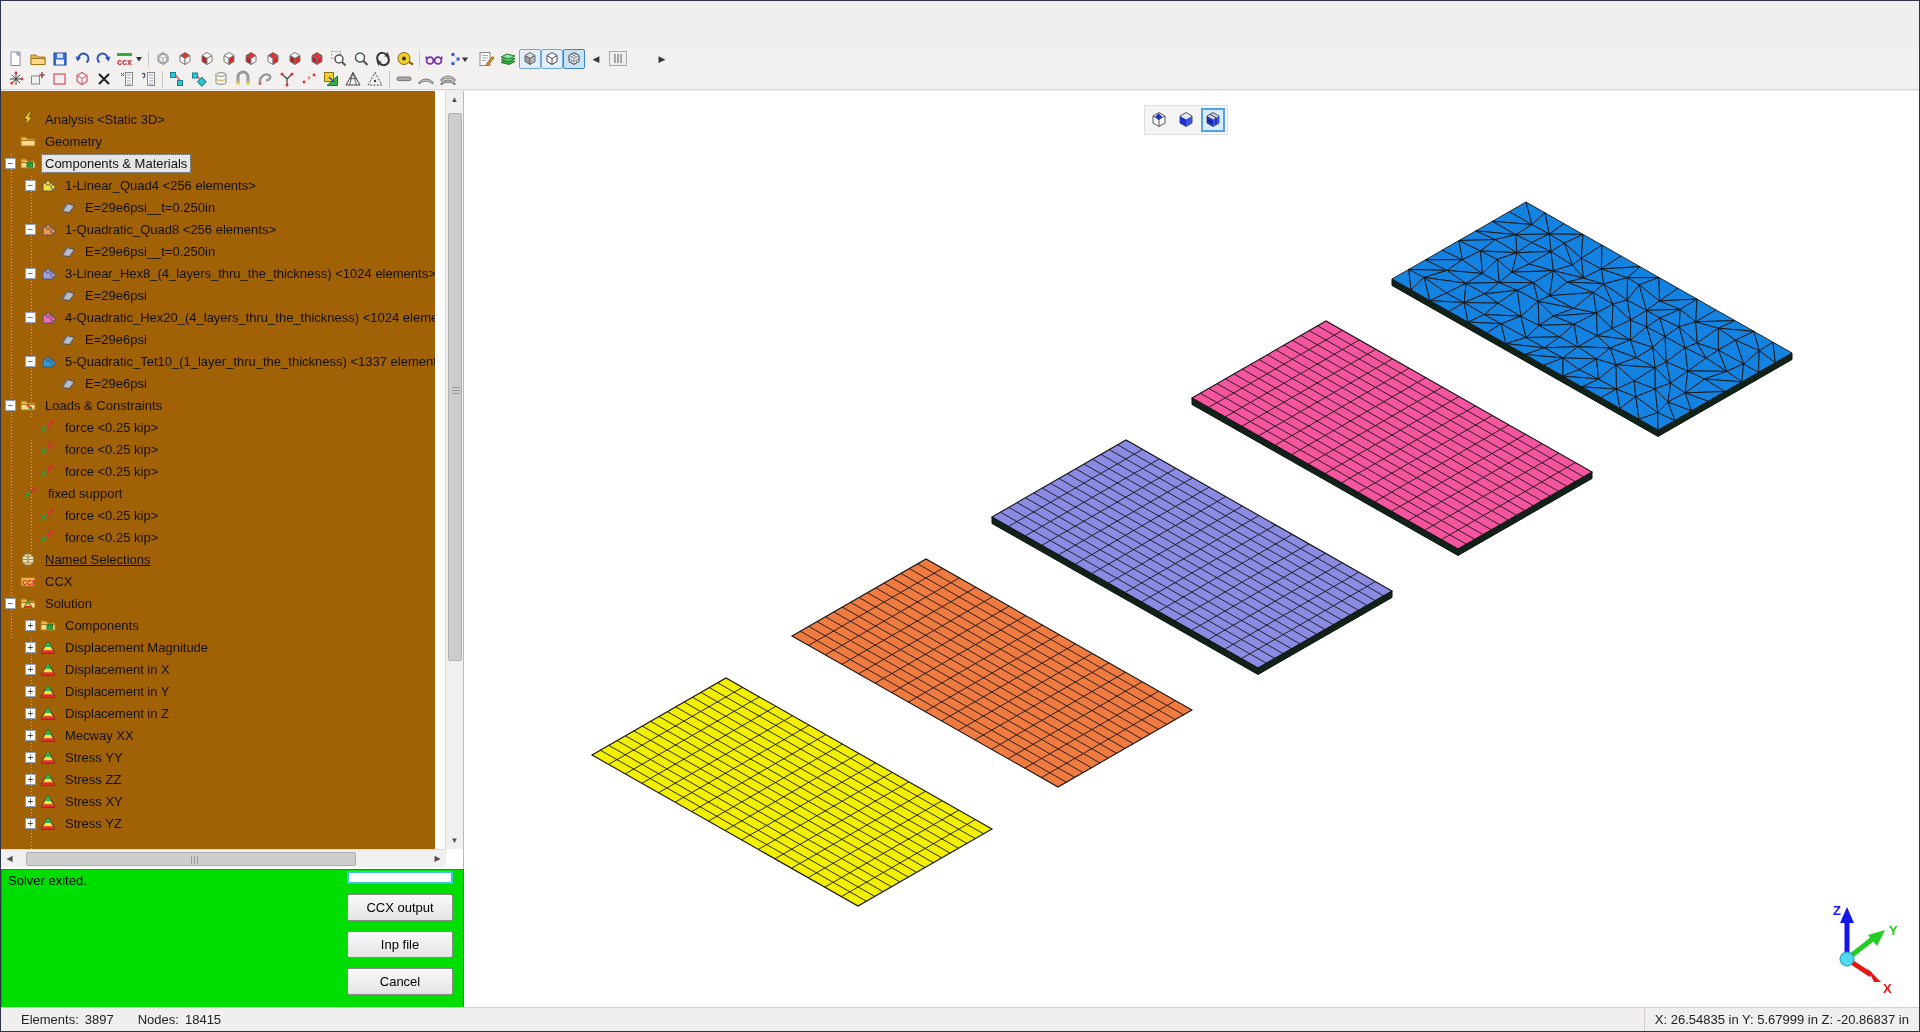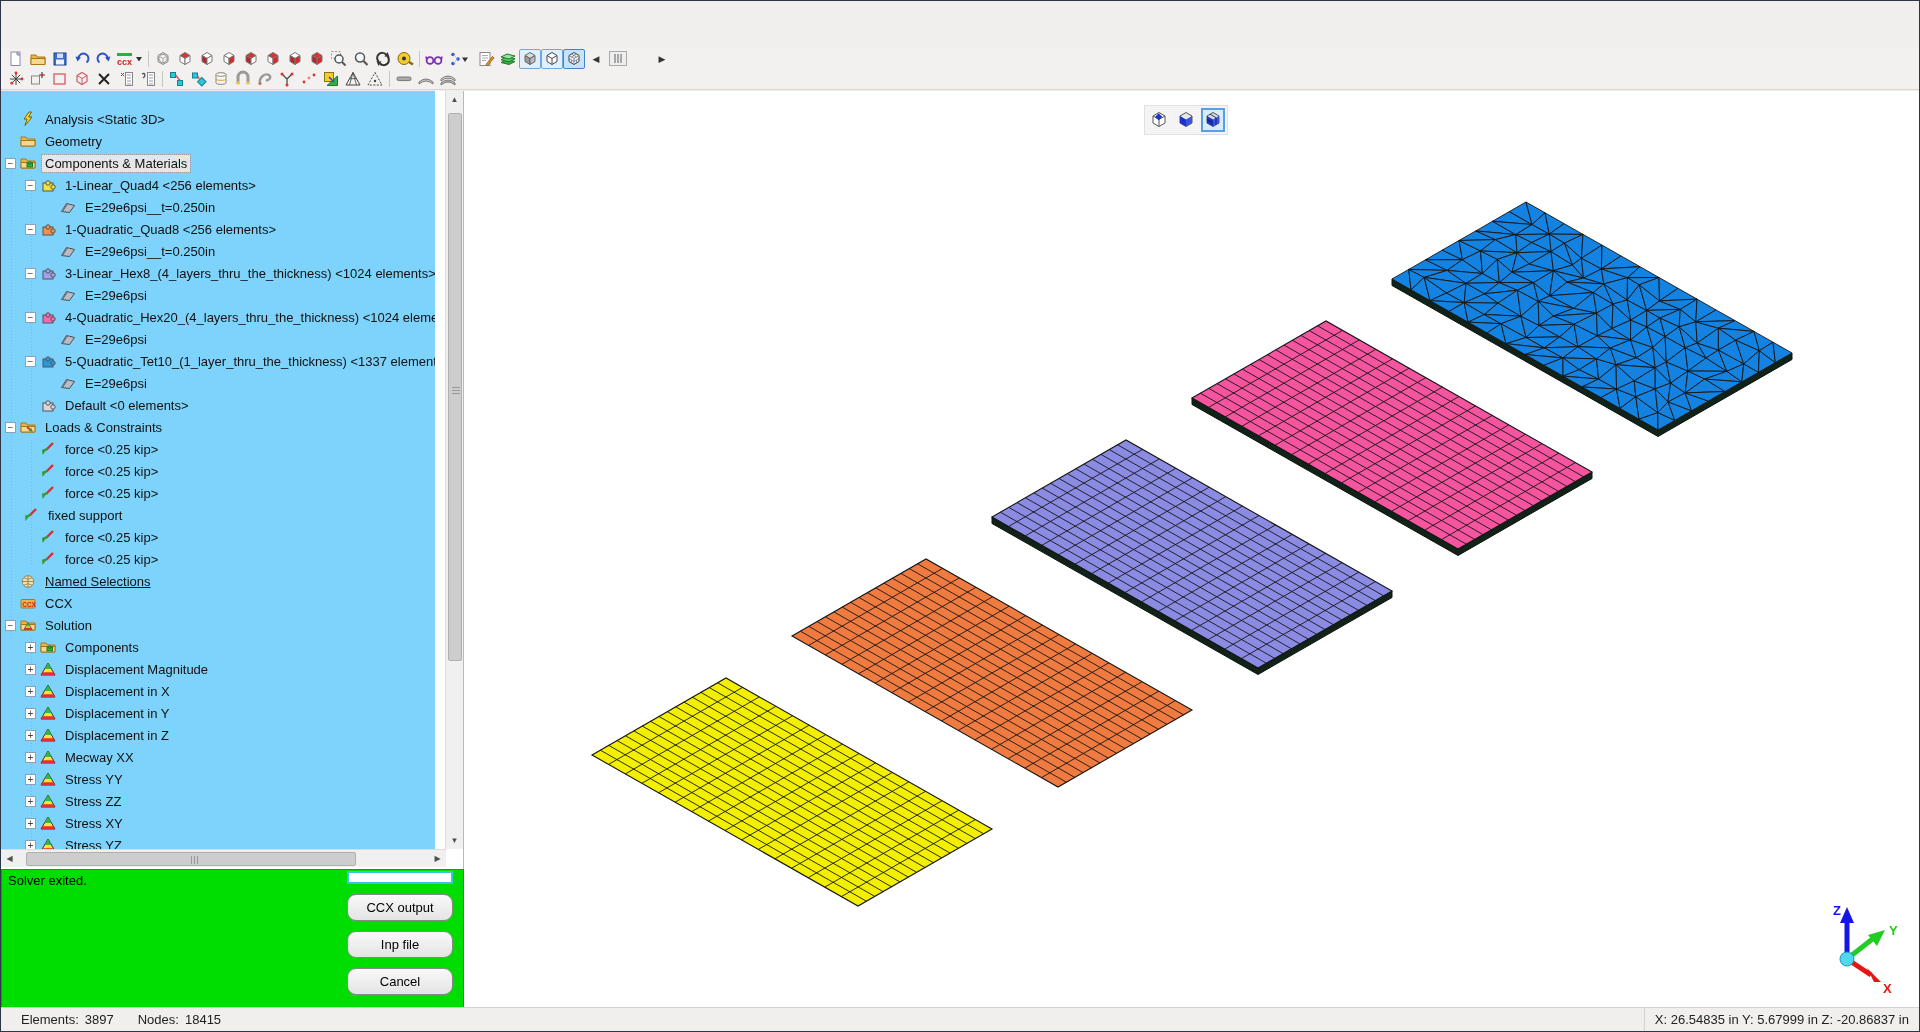--- a/index.html
+++ b/index.html
@@ -37,21 +37,21 @@
   .tb-btn.wide{width:30px;}
   .tb-sep{width:1px;height:16px;background:#c9c6c1;margin:0 3px;flex:0 0 auto;}
   .tb-toggle{border:1px solid #6fa8dc;background:#e2effa;border-radius:2px;}
   .tb-toggle.sel{background:#c8e2f6;border-color:#3d85c8;}
   .tb-gap{width:22px;flex:0 0 auto;}
   .chev{font-size:9px;color:#333;}
   
   #main{position:absolute;left:0;top:90px;width:100%;height:918px;display:flex;}
   #left-panel{position:relative;width:463px;height:100%;background:#fff;flex:0 0 auto;
     border-right:1px solid #b9b9b9;}
-  #tree-area{position:absolute;left:0;top:0;width:434px;height:758px;overflow:hidden;background:#7dd3fc;}
+  #tree-area{position:absolute;left:0;top:0;width:434px;height:758px;overflow:hidden;background:#a16207;}
   #tree-content{position:absolute;left:0;top:17px;width:100%;}
   .tree-row{height:22px;display:flex;align-items:center;font-size:13px;color:#111;white-space:nowrap;}
   .tree-row.selected .tree-label{background:#e6e6e6;outline:1px dotted #9a9a9a;}
   .expander{width:11px;height:11px;border:1px solid #8fa0b4;background:#fff;margin-right:4px;
     font-size:10px;line-height:9px;text-align:center;color:#444;flex:0 0 auto;}
   .expander-spacer{width:15px;flex:0 0 auto;}
   .tree-icon{width:18px;height:16px;margin-right:4px;flex:0 0 auto;}
   .tree-label{padding:1px 3px;}
   .guide{position:absolute;width:1px;background:repeating-linear-gradient(180deg,#aaa 0 1px,transparent 1px 3px);}
   
@@ -71,21 +71,21 @@
   #hthumb::after{content:"";position:absolute;top:3px;left:50%;width:8px;height:8px;
     background:repeating-linear-gradient(90deg,#9a9a9a 0 1px,transparent 1px 3px);}
   #hright{margin-left:auto;}
   
   #solver-panel{position:absolute;left:0;top:778px;width:463px;height:140px;background:#00dd00;
     border:1px solid #666;}
   #solver-status{position:absolute;left:6px;top:3px;font-size:13px;color:#000;}
   #solver-right{position:absolute;right:10px;top:1px;display:flex;flex-direction:column;align-items:flex-end;}
   #solver-progress{width:106px;height:13px;background:#fff;border:2px solid #35c8d8;}
   .solver-btn{width:106px;height:27px;margin-top:10px;font-size:13px;color:#000;
-    background:linear-gradient(#f9f9f9,#e4e4e4);border:1px solid #888;border-radius:9px;
+    background:linear-gradient(#f9f9f9,#e4e4e4);border:1px solid #888;border-radius:2px;
     display:flex;align-items:center;justify-content:center;}
   
   #viewport{position:relative;flex:1;height:100%;background:#fff;overflow:hidden;}
   #scene{position:absolute;left:0;top:0;}
   #view-cube-buttons{position:absolute;left:680px;top:14px;display:flex;gap:3px;
     background:#f4f4f4;padding:2px;border:1px solid #e0e0e0;}
   .vc-btn{width:24px;height:24px;display:flex;align-items:center;justify-content:center;
     border:1px solid transparent;}
   .vc-btn.sel{border:2px solid #55a0e8;background:#d8ecfb;}
   #axis-triad{position:absolute;right:16px;bottom:12px;width:84px;height:100px;}
@@ -538,29 +538,20 @@
                 </svg></span>
               <span class="tree-label">5-Quadratic_Tet10_(1_layer_thru_the_thickness) &lt;1337 elements&gt;</span>
             </div>
             <div class="tree-row" style="padding-left: 44px;">
               <span class="expander-spacer"></span>
               <span class="tree-icon"><svg width="16" height="16" viewBox="0 0 16 16">
                   <path d="M1.5 12.5 L6.5 4.5 L14.5 6.5 L9.5 13.5 Z" fill="#b9bcc4" stroke="#4a4e57"></path>
                   <path d="M1.5 12.5 L6.5 4.5 L8 4.9 L3 12.8 Z" fill="#70747f"></path>
                 </svg></span>
               <span class="tree-label">E=29e6psi</span>
-            </div>
-            <div class="tree-row" style="padding-left: 24px;">
-              <span class="expander-spacer"></span>
-              <span class="tree-icon"><svg width="16" height="16" viewBox="0 0 16 16">
-                  <rect x="3" y="6" width="10" height="8" fill="#d8d8e0" stroke="#555"></rect>
-                  <circle cx="8" cy="6" r="2.2" fill="#d8d8e0" stroke="#555"></circle>
-                  <circle cx="13" cy="10" r="2.2" fill="#d8d8e0" stroke="#555"></circle>
-                </svg></span>
-              <span class="tree-label">Default &lt;0 elements&gt;</span>
             </div>
             <div class="tree-row" style="padding-left: 4px;">
               <span class="expander">−</span>
               <span class="tree-icon"><svg width="16" height="16" viewBox="0 0 16 16">
                   <path d="M1 4 L6 4 L7.5 6 L15 6 L15 13 L1 13 Z" fill="#e8b44c" stroke="#a87818"></path>
                   <path d="M1 7.5 L15 7.5 L15 13 L1 13 Z" fill="#f8d88a" stroke="#a87818"></path>
                   <path d="M7 8 L12 12" stroke="#d83030" stroke-width="1.8"></path>
                   <path d="M12.5 12.5 L8.5 12 L11.5 9 Z" fill="#2f9e3f"></path>
                 </svg></span>
               <span class="tree-label">Loads &amp; Constraints</span>

